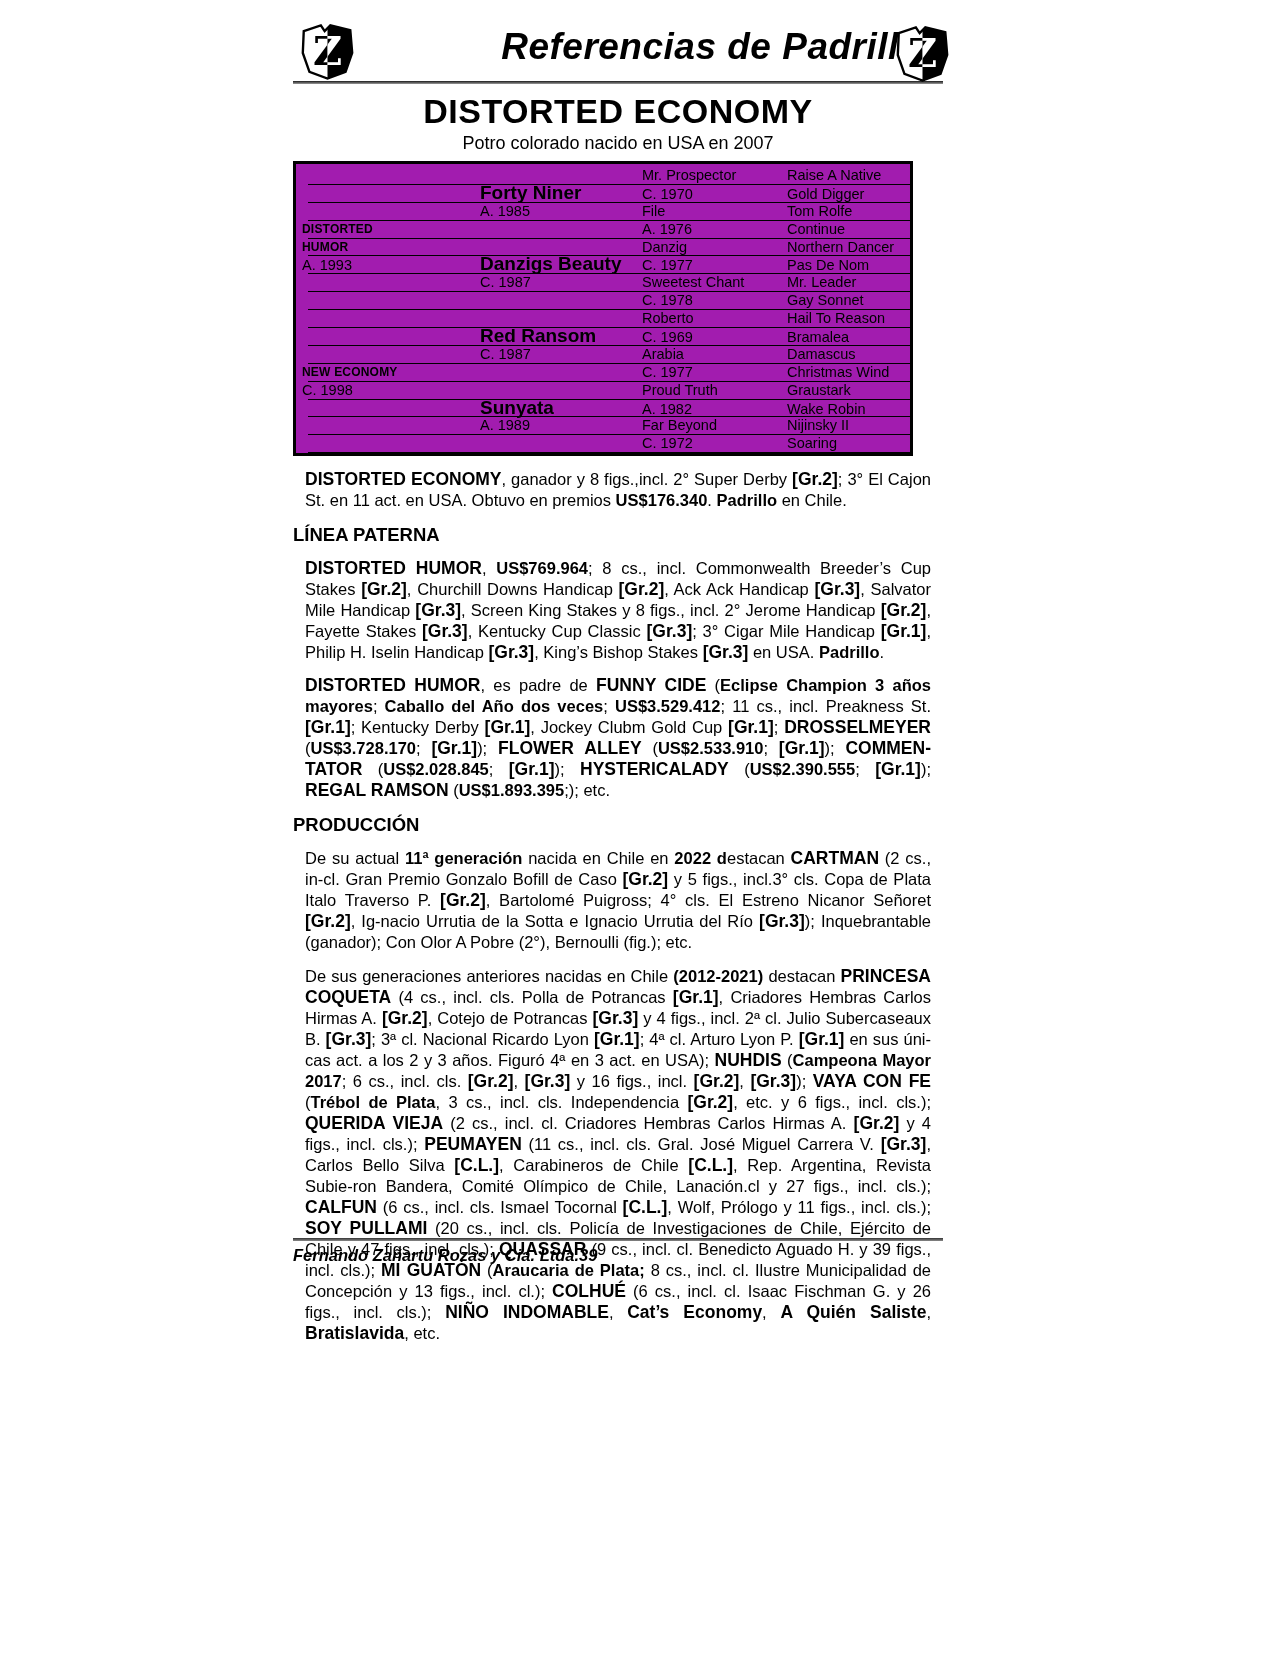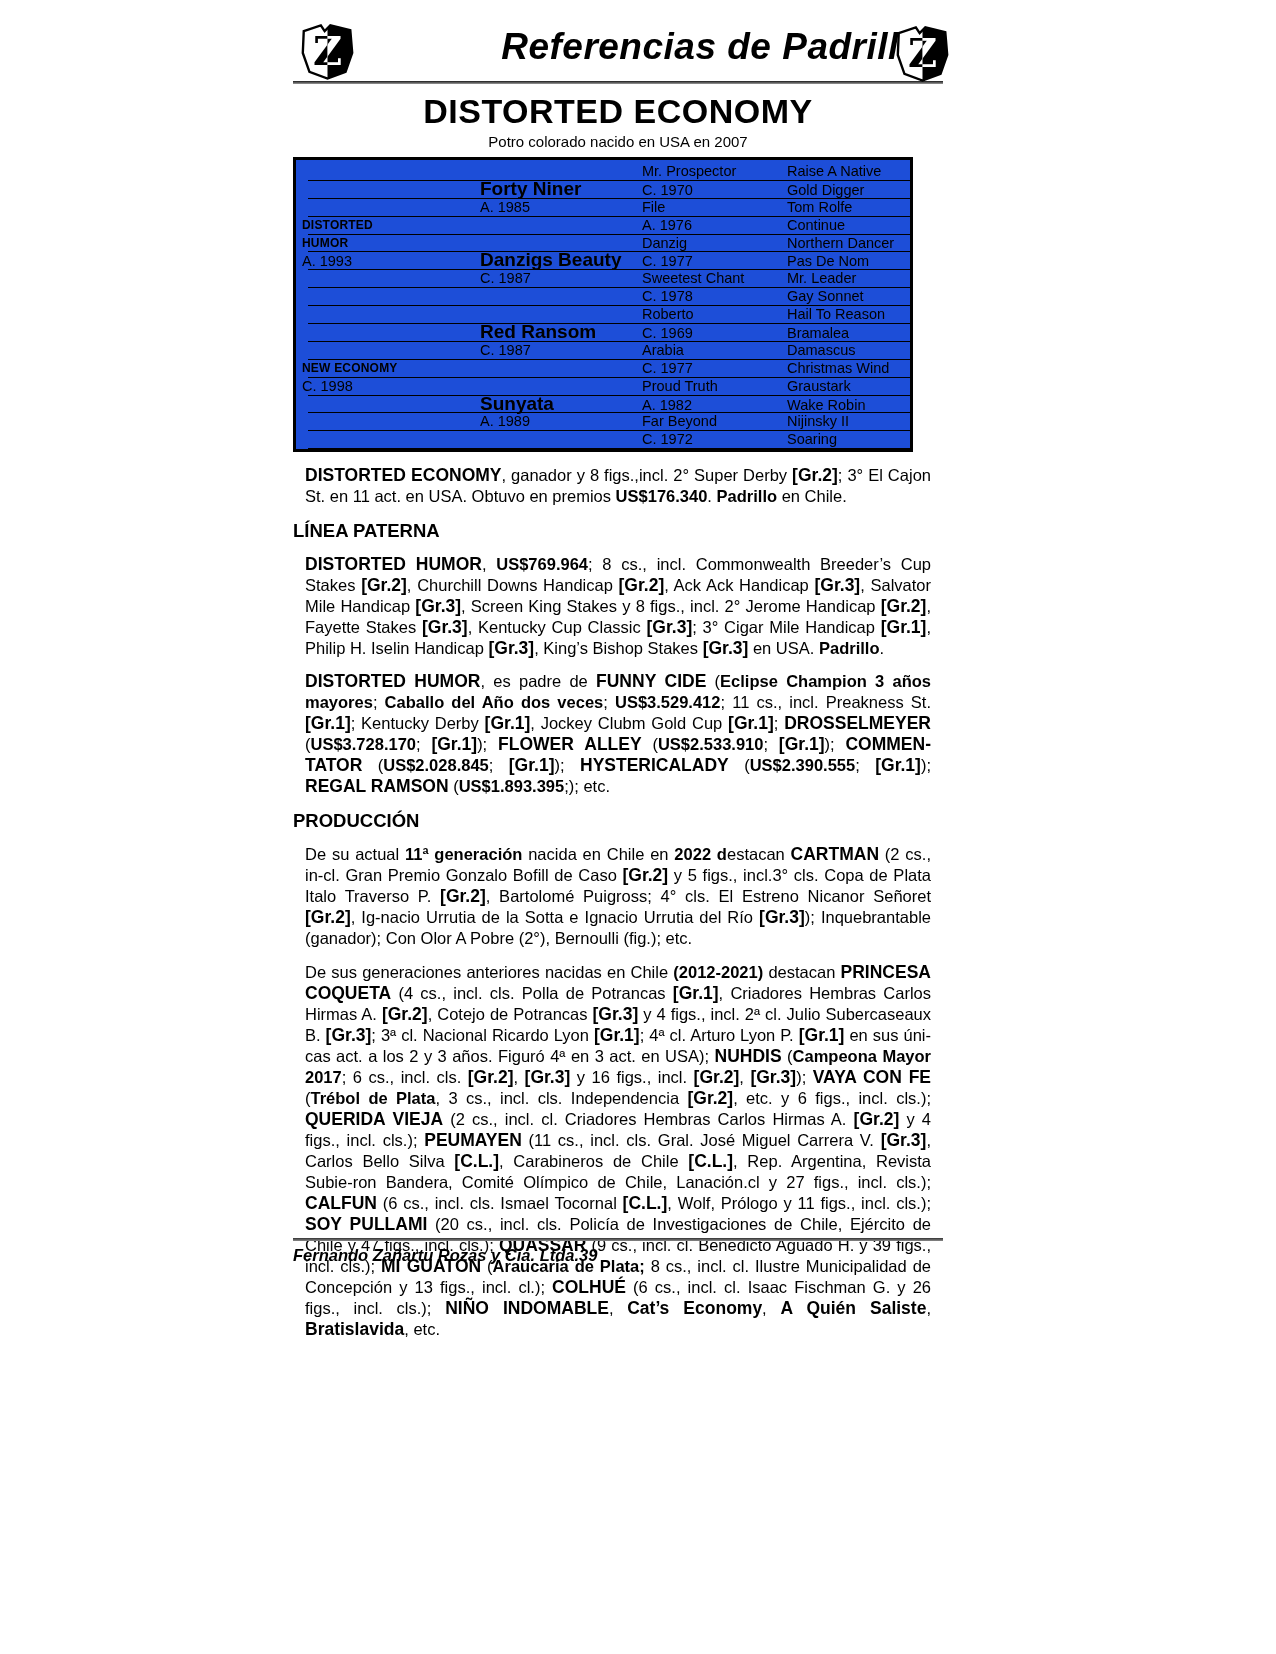--- a/index.html
+++ b/index.html
@@ -11,24 +11,24 @@
   .hdr{position:relative;height:58px;}
   .hdr-title{text-align:right;font-size:37px;font-weight:bold;font-style:italic;
              letter-spacing:.5px;padding-top:4px;}
   .logo{position:absolute;top:0;width:57px;height:60px;}
   .logo.left{left:6px;}
   .logo.right{right:-8px;top:2px;}
   .rule{height:3px;background:linear-gradient(#1a1a1a,#9a9a9a);margin-top:1px;}
 
   
   .h-name{font-size:34px;font-weight:bold;text-align:center;margin:8px 0 0;letter-spacing:.5px;}
-  .h-sub{font-size:15px;text-align:center;margin:2px 0 7px;}
-
-  
-  .ptable{border:3px solid #000;width:614px;padding-top:3px;background:#1d4ed8;}
+  .h-sub{font-size:18px;text-align:center;margin:2px 0 7px;}
+
+  
+  .ptable{border:3px solid #000;width:614px;padding-top:3px;background:#a21caf;}
   .prow{position:relative;display:grid;grid-template-columns:178px 162px 145px 1fr;
         height:17.9px;align-items:end;}
   .prow::after{content:"";position:absolute;left:12px;right:0;bottom:0;
                border-bottom:1.8px solid #000;}
   .pcell{padding:0 2px 2px 6px;white-space:nowrap;overflow:visible;
          font-size:14.5px;line-height:15px;}
   .ptable .b{font-weight:bold;font-size:19px;}
   .ptable .bb{font-weight:bold;font-size:12px;letter-spacing:.2px;}
 
   

